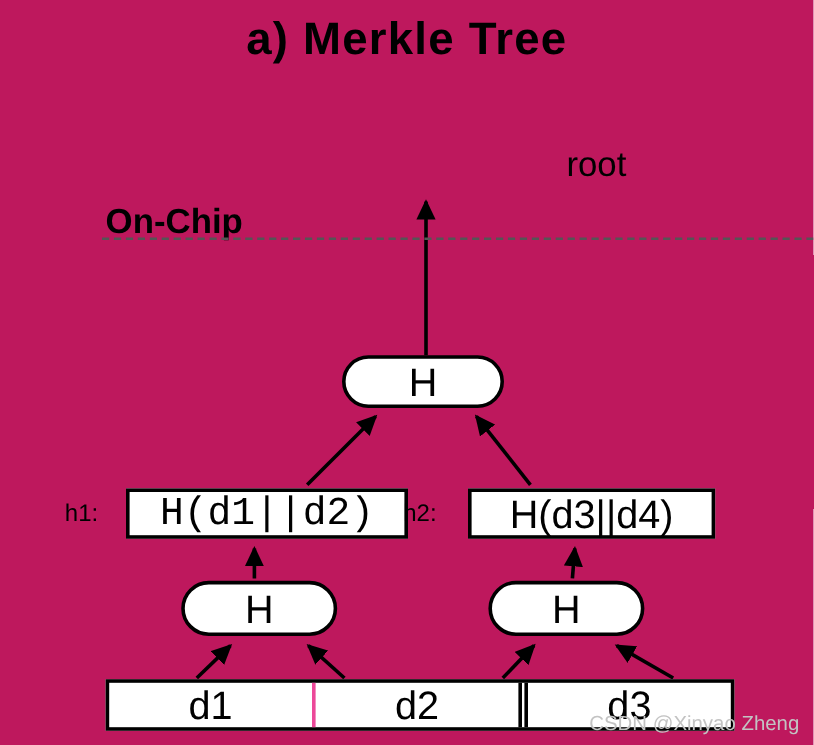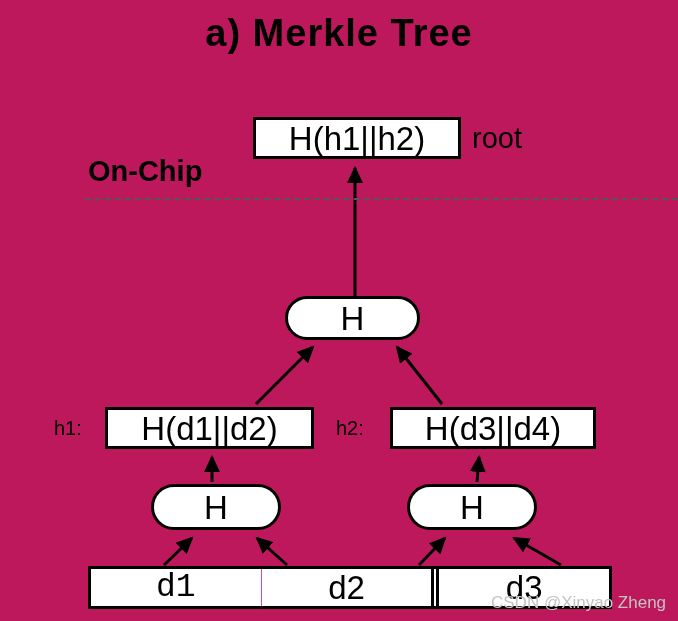--- a/index.html
+++ b/index.html
@@ -16,50 +16,50 @@
     position:absolute;border:3px solid #000;background:#fff;
     display:flex;align-items:center;justify-content:center;
     font-size:33px;line-height:1;
   }
   .root-box{left:253px;top:117px;width:208px;height:42px;}
   .root-note{
     position:absolute;left:472px;top:117px;height:42px;line-height:42px;
     font-size:29px;
   }
   .region-label{position:absolute;left:88px;font-size:29px;font-weight:bold;}
-  .on-chip{top:155px;}
+  .on-chip{top:169px;}
   .off-chip{top:206px;}
   .chip-line{
     position:absolute;left:85px;top:198px;width:593px;height:0;
     border-top:2px dashed #555;
   }
   .stadium{
     position:absolute;border:3px solid #000;background:#fff;
     display:flex;align-items:center;justify-content:center;
     font-size:33px;line-height:1;
   }
   .mid-h{left:285px;top:296px;width:135px;height:44px;border-radius:22px;}
   .leaf-h-left{left:151px;top:484px;width:130px;height:46px;border-radius:23px;}
   .leaf-h-right{left:407px;top:484px;width:130px;height:46px;border-radius:23px;}
   .prefix{
     position:absolute;font-size:20px;height:42px;line-height:42px;
   }
   .h1-prefix{left:54px;top:407px;}
   .h2-prefix{left:336px;top:407px;}
-  .h1-box{left:105px;top:407px;width:209px;height:42px;}
+  .h1-box{left:105px;top:407px;width:235px;height:42px;font-family:Liberation Mono, monospace;}
   .h2-box{left:390px;top:407px;width:206px;height:42px;}
   .data-row{
     position:absolute;left:88px;top:566px;width:524px;height:43px;
     border:3px solid #000;display:flex;background:#fff;
   }
   .data-cell{
     flex:1 1 0;display:flex;align-items:center;justify-content:center;
     font-size:33px;line-height:1;
   }
-  .cell-d1{border-right:1px solid #ec4899;font-family:Liberation Mono, monospace;}
+  .cell-d1{border-right:3px solid #ec4899;}
   .cell-d4{border-left:3px solid #000;}
   .row-spacer{
     width:8px;flex:0 0 8px;border-left:3px solid #000;border-right:3px solid #000;
   }
   .arrows{position:absolute;left:0;top:0;pointer-events:none;}
   .watermark{
     position:absolute;left:491px;top:593px;font-size:17px;color:#c3c3c3;
     white-space:nowrap;z-index:5;
   }
 </style>
@@ -82,23 +82,20 @@
       <line x1="442" y1="404" x2="397" y2="347" marker-end="url(#ah)"></line>
       <line x1="212" y1="482" x2="212" y2="457" marker-end="url(#ah)"></line>
       <line x1="477" y1="482" x2="479" y2="457" marker-end="url(#ah)"></line>
       <line x1="164" y1="565" x2="192" y2="538" marker-end="url(#ah)"></line>
       <line x1="287" y1="565" x2="257" y2="538" marker-end="url(#ah)"></line>
       <line x1="419" y1="565" x2="445" y2="538" marker-end="url(#ah)"></line>
       <line x1="561" y1="565" x2="514" y2="538" marker-end="url(#ah)"></line>
     </g>
   </svg>
 
-  <div class="hash-box root-box">
-    <span>H(h1||h2)</span>
-  </div>
   <div class="root-note">root</div>
 
   <div class="region-label on-chip">On-Chip</div>
   <div class="chip-line"></div>
 
   <div class="stadium mid-h">
     <span>H</span>
   </div>
 
   <div class="prefix h1-prefix">h1:</div>

